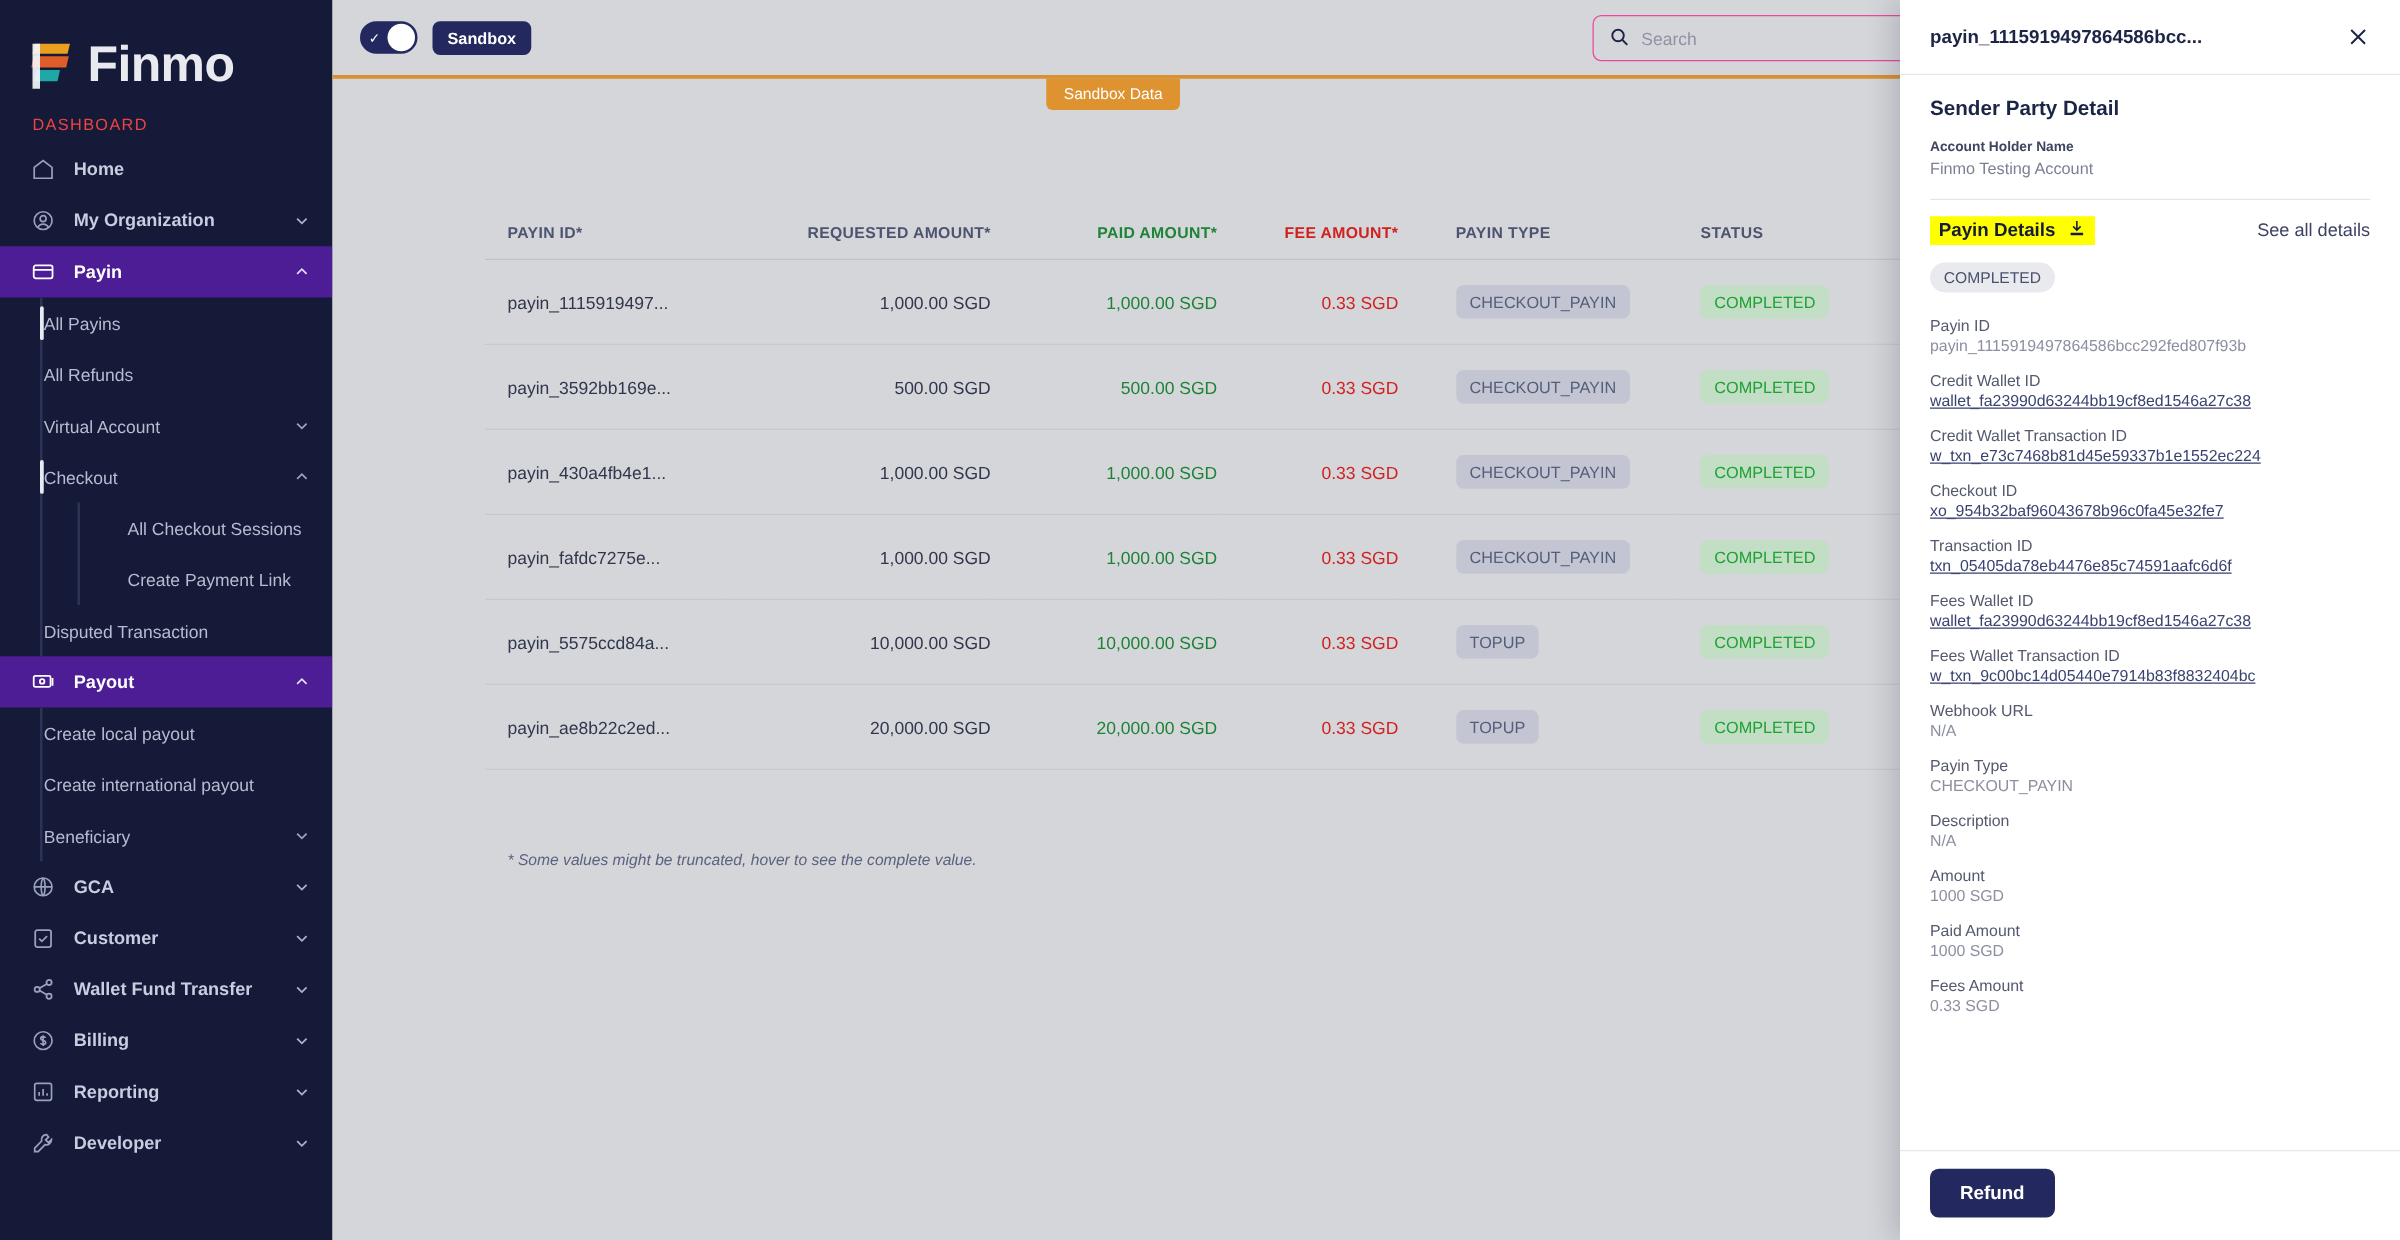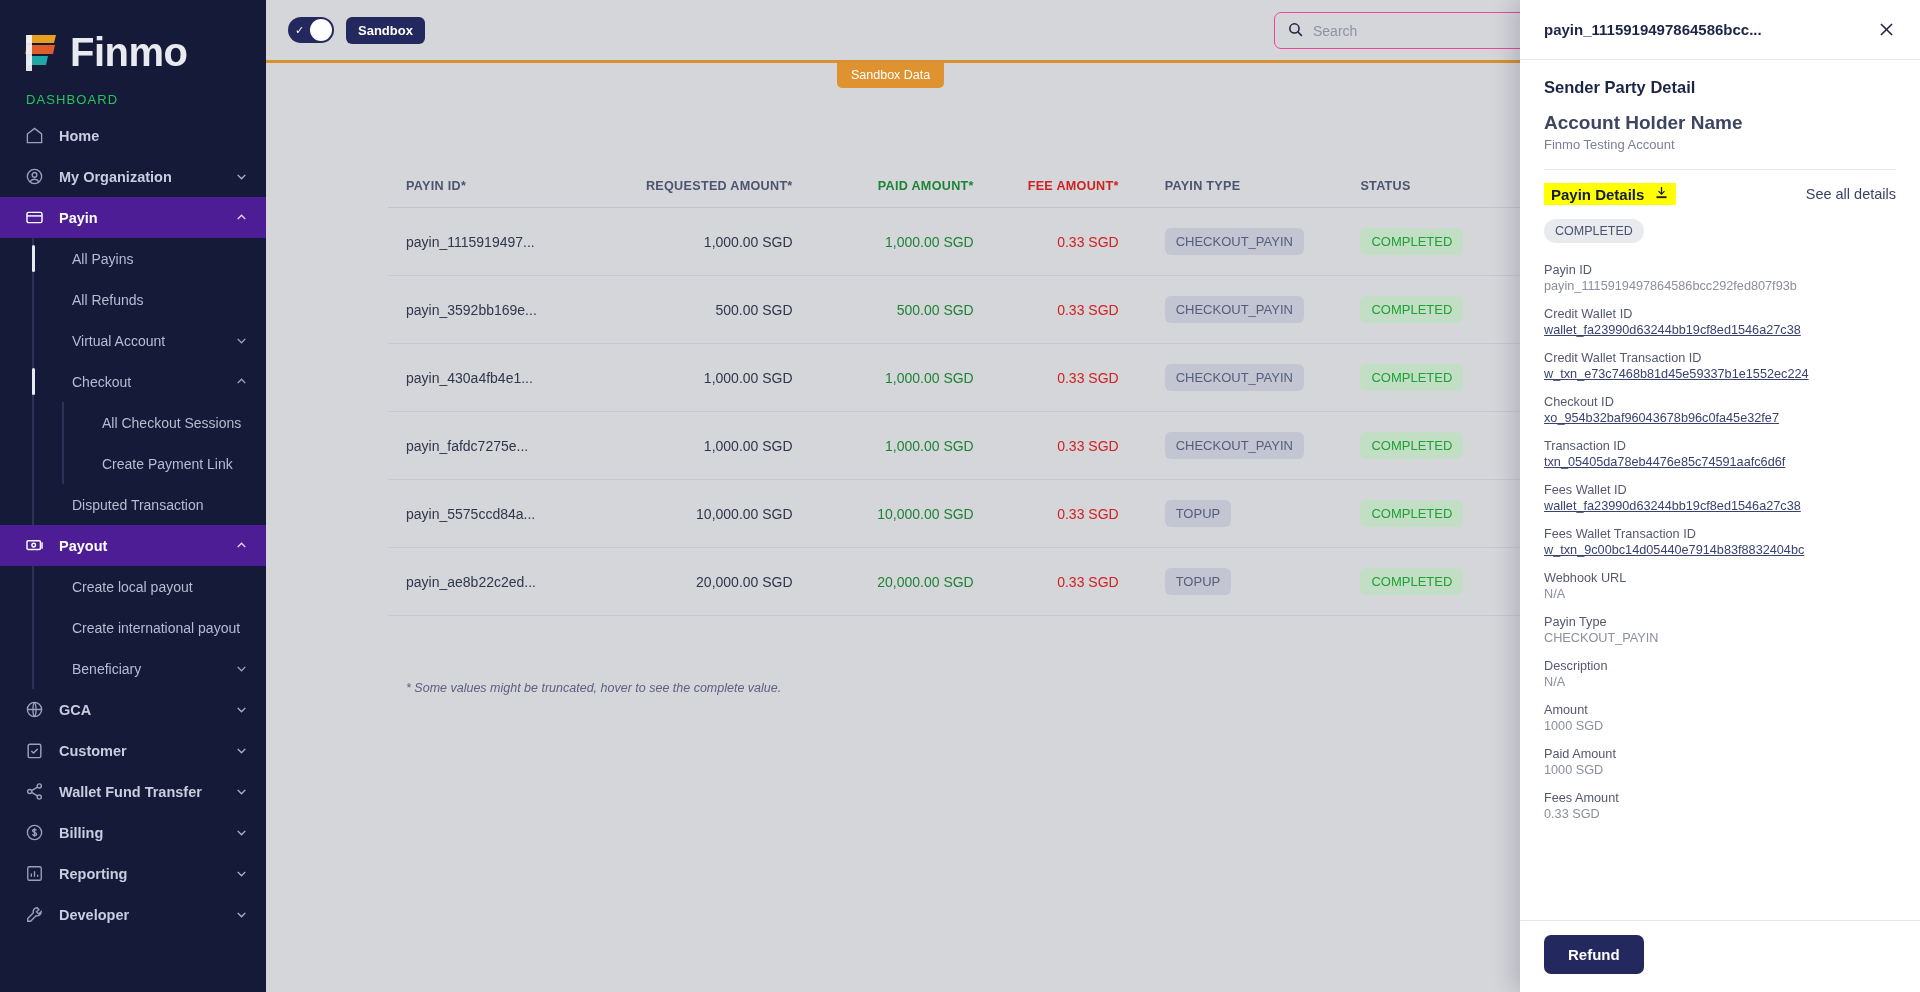--- a/index.html
+++ b/index.html
@@ -12,21 +12,21 @@
 
   
   .sidebar {
     position:absolute; left:0; top:0; width:266px; height:992px;
     background:#141a37; color:#c2c6d8; overflow:hidden;
   }
   .logo-row { display:flex; align-items:center; padding:26px 0 0 22px; height:78px; }
   .logo-mark { width:40px; height:42px; position:relative; margin-right:8px; }
   .logo-text { font-size:40px; font-weight:700; color:#e9eaf0; letter-spacing:-0.5px; line-height:1; }
   .nav-section-label {
-    font-size:13px; letter-spacing:1.1px; color:#22c55e;
+    font-size:13px; letter-spacing:1.1px; color:#ef4444;
     padding:14px 0 8px 26px; text-transform:uppercase;
   }
   .nav-item {
     display:flex; align-items:center; height:41px;
     padding-left:24px; padding-right:18px; font-size:14.5px; font-weight:600;
     color:#c9cde0; cursor:pointer; position:relative;
   }
   .nav-item.active { background:#4c1d95; color:#ffffff; }
   .nav-ico {
     width:21px; height:21px; margin-right:14px; flex:none;
@@ -34,21 +34,21 @@
     color:#9aa0bd;
   }
   .nav-item.active .nav-ico { color:#ffffff; }
   .nav-label { flex:1; white-space:nowrap; }
   .chev { width:13px; height:13px; flex:none; opacity:.85; }
   .sub-wrap { position:relative; }
   .sub-rail {
     position:absolute; left:32px; top:0; bottom:0; width:2px; background:#2d3356;
   }
   .sub-item {
-    display:flex; align-items:center; height:41px; padding-left:72px; padding-right:18px;
+    display:flex; align-items:center; height:41px; padding-left:35px; padding-right:18px;
     font-size:14px; color:#b7bcd2; cursor:pointer; position:relative; font-weight:400;
   }
   .sub-item .sel-bar {
     position:absolute; left:32px; top:7px; bottom:7px; width:3px;
     background:#e8eaf2; border-radius:2px;
   }
   .sub-item.sub2 { padding-left:86px; font-size:14px;margin-left:16px; }
   .sub-rail2 { position:absolute; left:62px; top:0; bottom:0; width:2px; background:#2d3356; }
   .sub-item .chev { margin-left:auto; }
 
@@ -141,21 +141,21 @@
     box-shadow:-6px 0 22px rgba(10,15,40,.18); display:flex; flex-direction:column; z-index:10;
   }
   .panel-head {
     height:60px; display:flex; align-items:center; justify-content:space-between;
     padding:0 24px; border-bottom:1px solid #e6e7ec; flex:none;
   }
   .panel-title { font-size:15px; font-weight:700; color:#1d2547; }
   .close-btn { cursor:pointer; color:#1d2547; display:flex; }
   .panel-sub { padding:18px 24px 0; flex:none; }
   .sub-h { font-size:16.5px; font-weight:700; color:#1d2547; }
-  .field-l { font-size:19px; font-weight:700; color:#3e465f; margin-top:15px; }
+  .field-l { font-size:11px; font-weight:700; color:#3e465f; margin-top:15px; }
   .field-v { font-size:13px; color:#7b8096; margin-top:3px; }
   .panel-div { height:1px; background:#e6e7ec; margin:17px 0 0; }
   .panel-actions {
     display:flex; align-items:center; justify-content:space-between;
     padding:13px 24px 10px; flex:none;
   }
   .payin-details {
     background:#ffff00; color:#151c3b; font-size:15px; font-weight:700;
     padding:2px 7px; display:inline-flex; align-items:center; gap:10px;
   }

